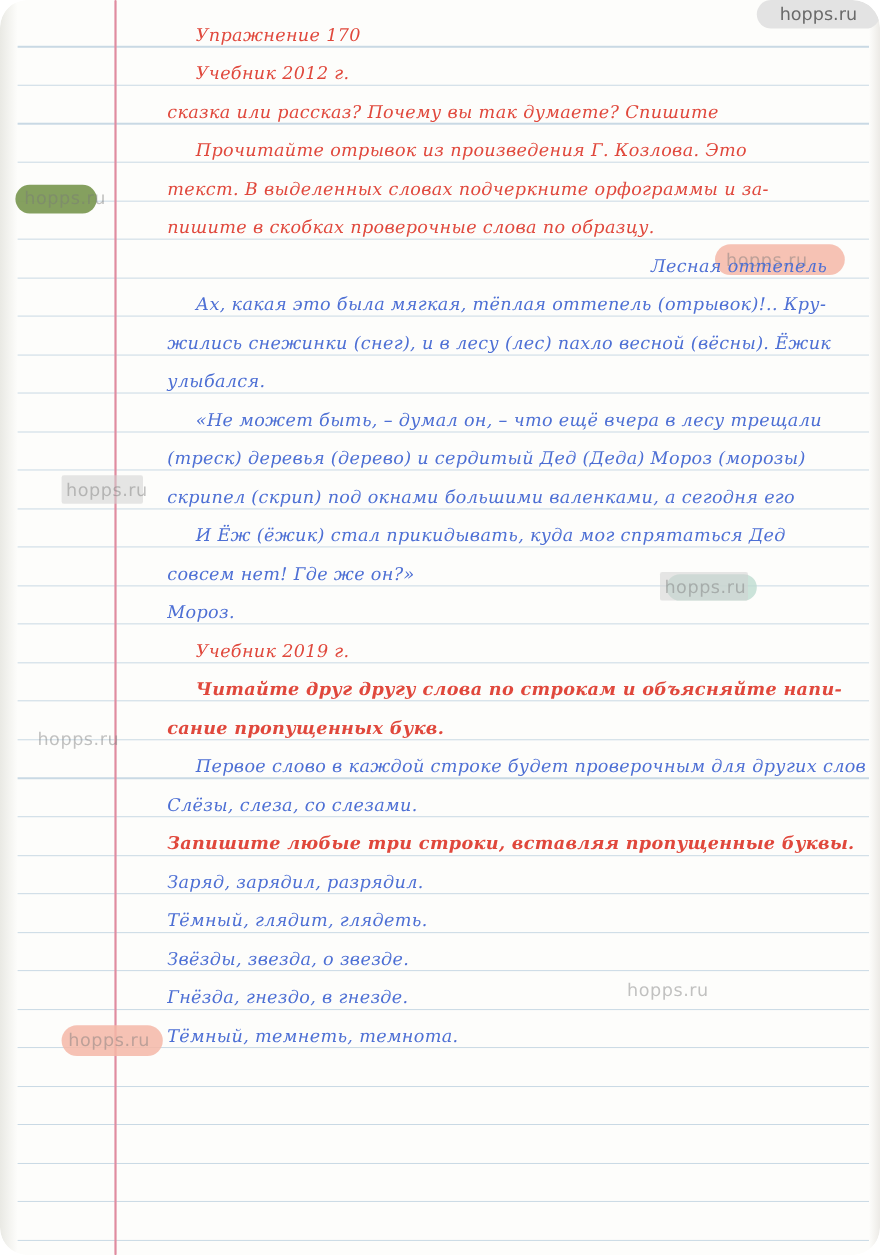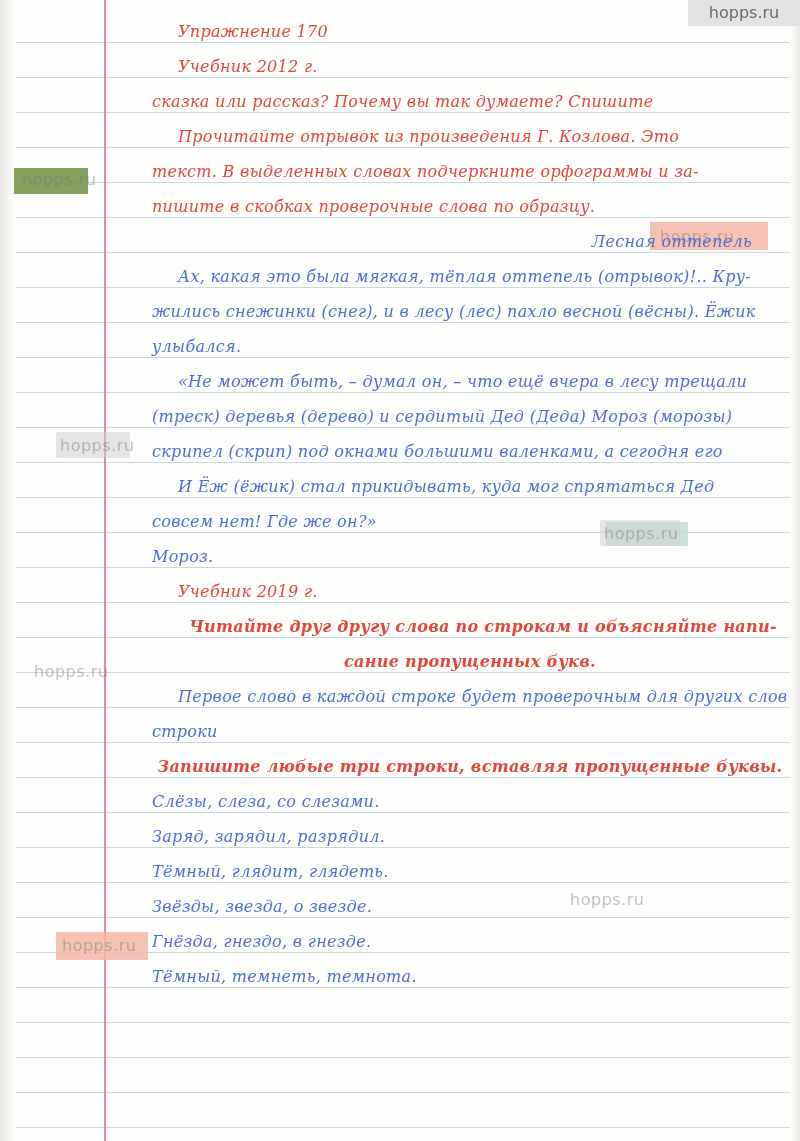--- a/index.html
+++ b/index.html
@@ -1,15 +1,15 @@
 <!DOCTYPE html>
 <html><head>
 <meta charset="utf-8">
 <style>
-  * { box-sizing: border-box; }
+  * { box-sizing: border-box; border-radius: 25px; }
   html, body { margin: 0; padding: 0; }
   body {
     width: 800px;
     height: 1141px;
     background: #ffffff;
     font-family: "DejaVu Sans", sans-serif;
     overflow: hidden;
   }
 
   
@@ -71,21 +71,21 @@
     font-size: 16px;
     white-space: nowrap;
     letter-spacing: 0.3px;
     margin-left: 34px;
   }
   .indent { padding-left: 26px; }
   .center { text-align: right; padding-left: 0; width: 600px;}
 
   .c-red   { color: #e0483c; }
   .c-blue  { color: #4d6fd4; }
-  .c-bold  { font-weight: bold; text-align: center; }
+  .c-bold  { font-weight: bold; }
 
   
   .hl-green {
     position: absolute;
     left: 14px; top: 168px;
     width: 74px; height: 26px;
     background: #7e9b56;
     opacity: .95;
   }
   .hl-pink1 {
@@ -184,25 +184,24 @@
     <div class="line indent c-blue">И Ёж (ёжик) стал прикидывать, куда мог спрятаться Дед</div>
     <div class="line c-blue">совсем нет! Где же он?»</div>
     <div class="line c-blue">Мороз.</div>
 
     <div class="line indent c-red">Учебник 2019 г.</div>
 
     <div class="line indent c-red c-bold">Читайте друг другу слова по строкам и объясняйте напи-</div>
     <div class="line c-red c-bold">сание пропущенных букв.</div>
 
     <div class="line indent c-blue">Первое слово в каждой строке будет проверочным для других слов</div>
-    <div class="line c-blue">строки</div>
+
+    <div class="line c-blue">Слёзы, слеза, со слезами.</div>
 
     <div class="line c-red c-bold">Запишите любые три строки, вставляя пропущенные буквы.</div>
-
-    <div class="line c-blue">Слёзы, слеза, со слезами.</div>
     <div class="line c-blue">Заряд, зарядил, разрядил.</div>
     <div class="line c-blue">Тёмный, глядит, глядеть.</div>
     <div class="line c-blue">Звёзды, звезда, о звезде.</div>
     <div class="line c-blue">Гнёзда, гнездо, в гнезде.</div>
     <div class="line c-blue">Тёмный, темнеть, темнота.</div>
 
   </div>
 </div>
 
 </body></html>

